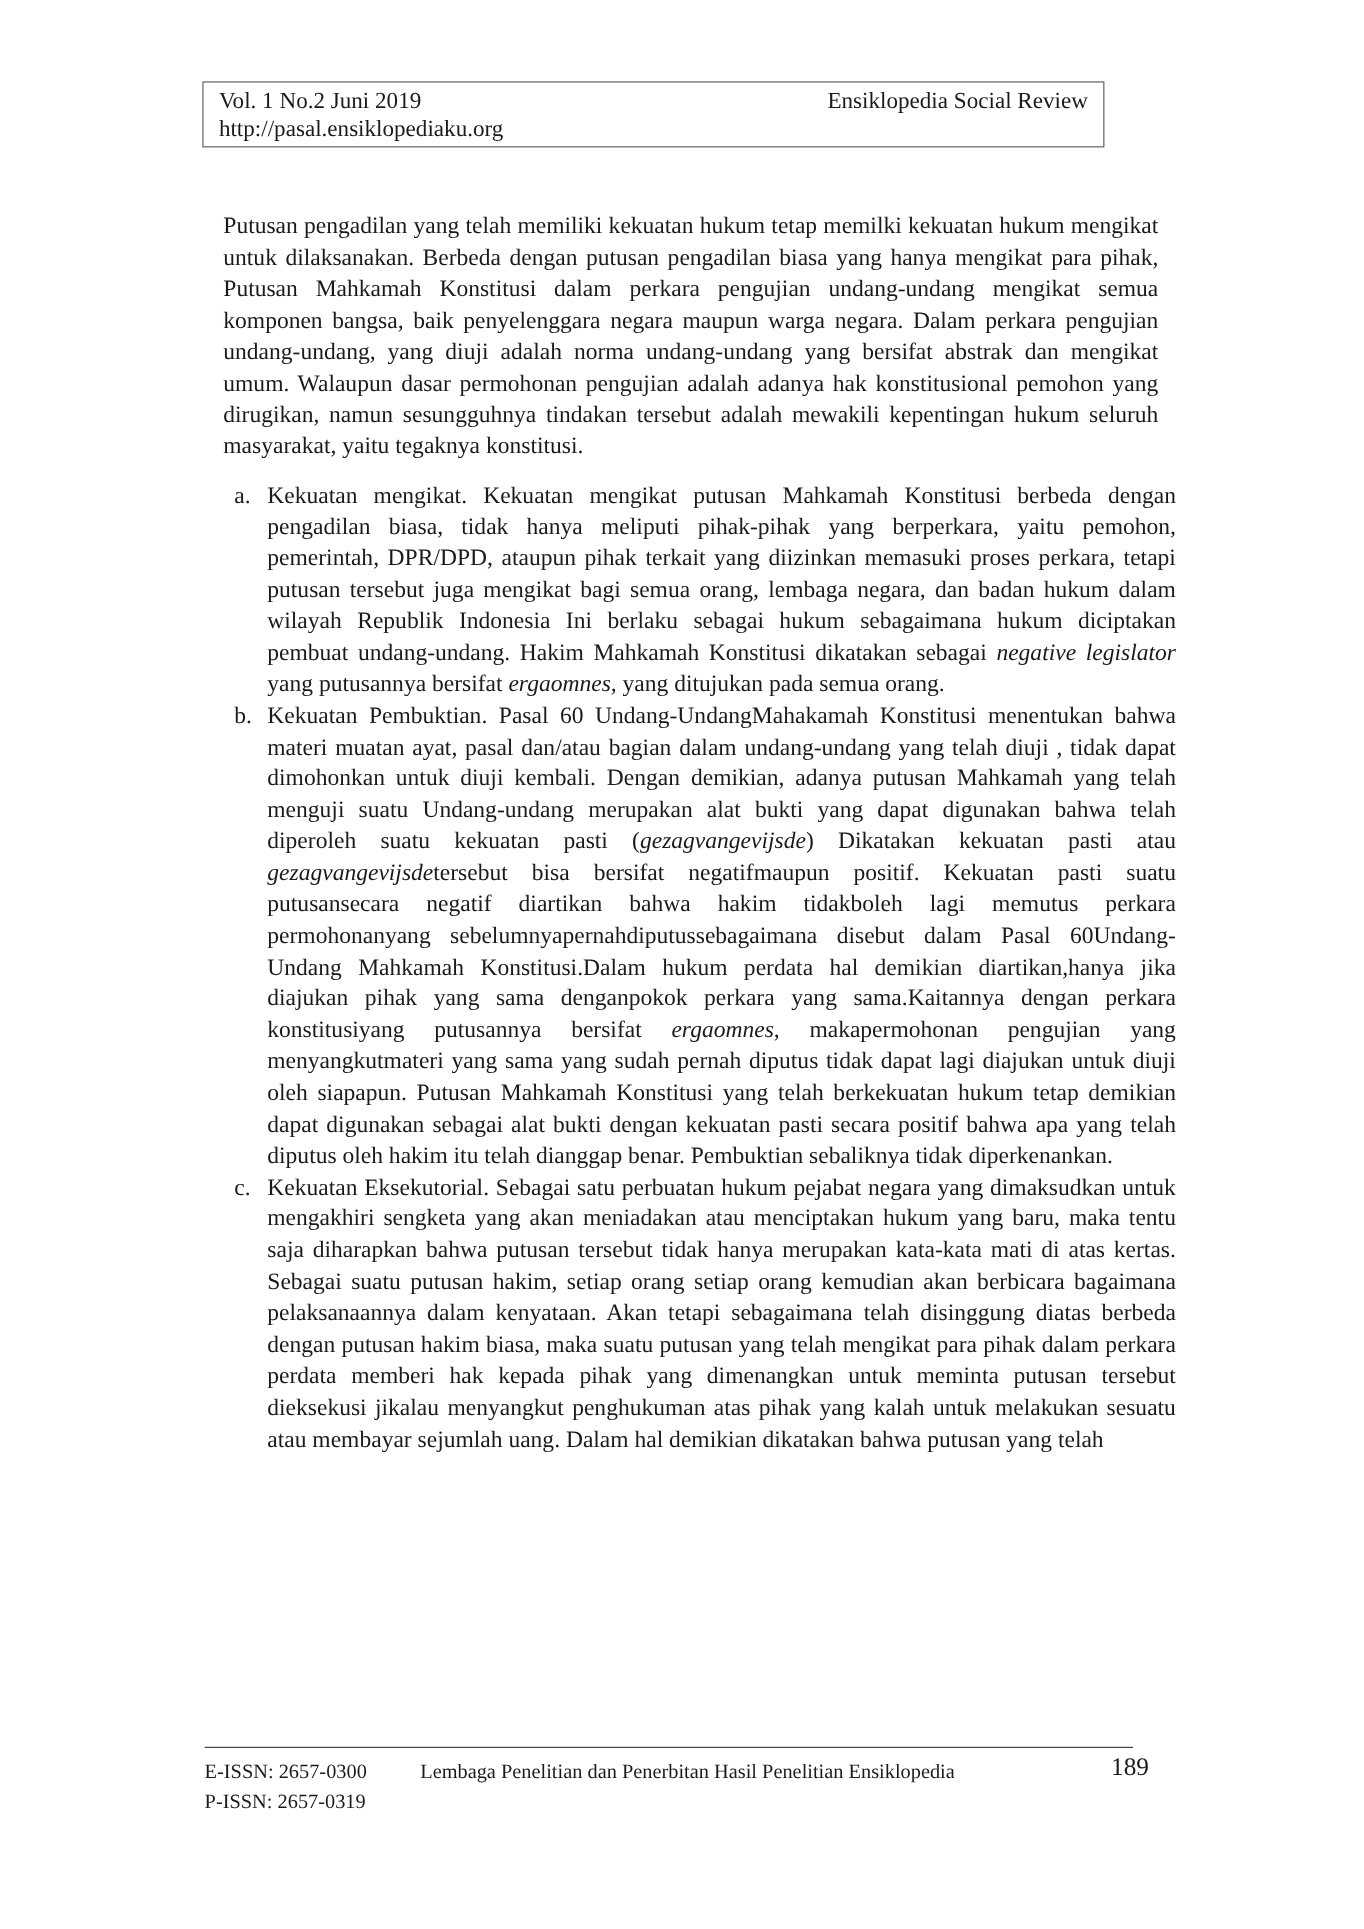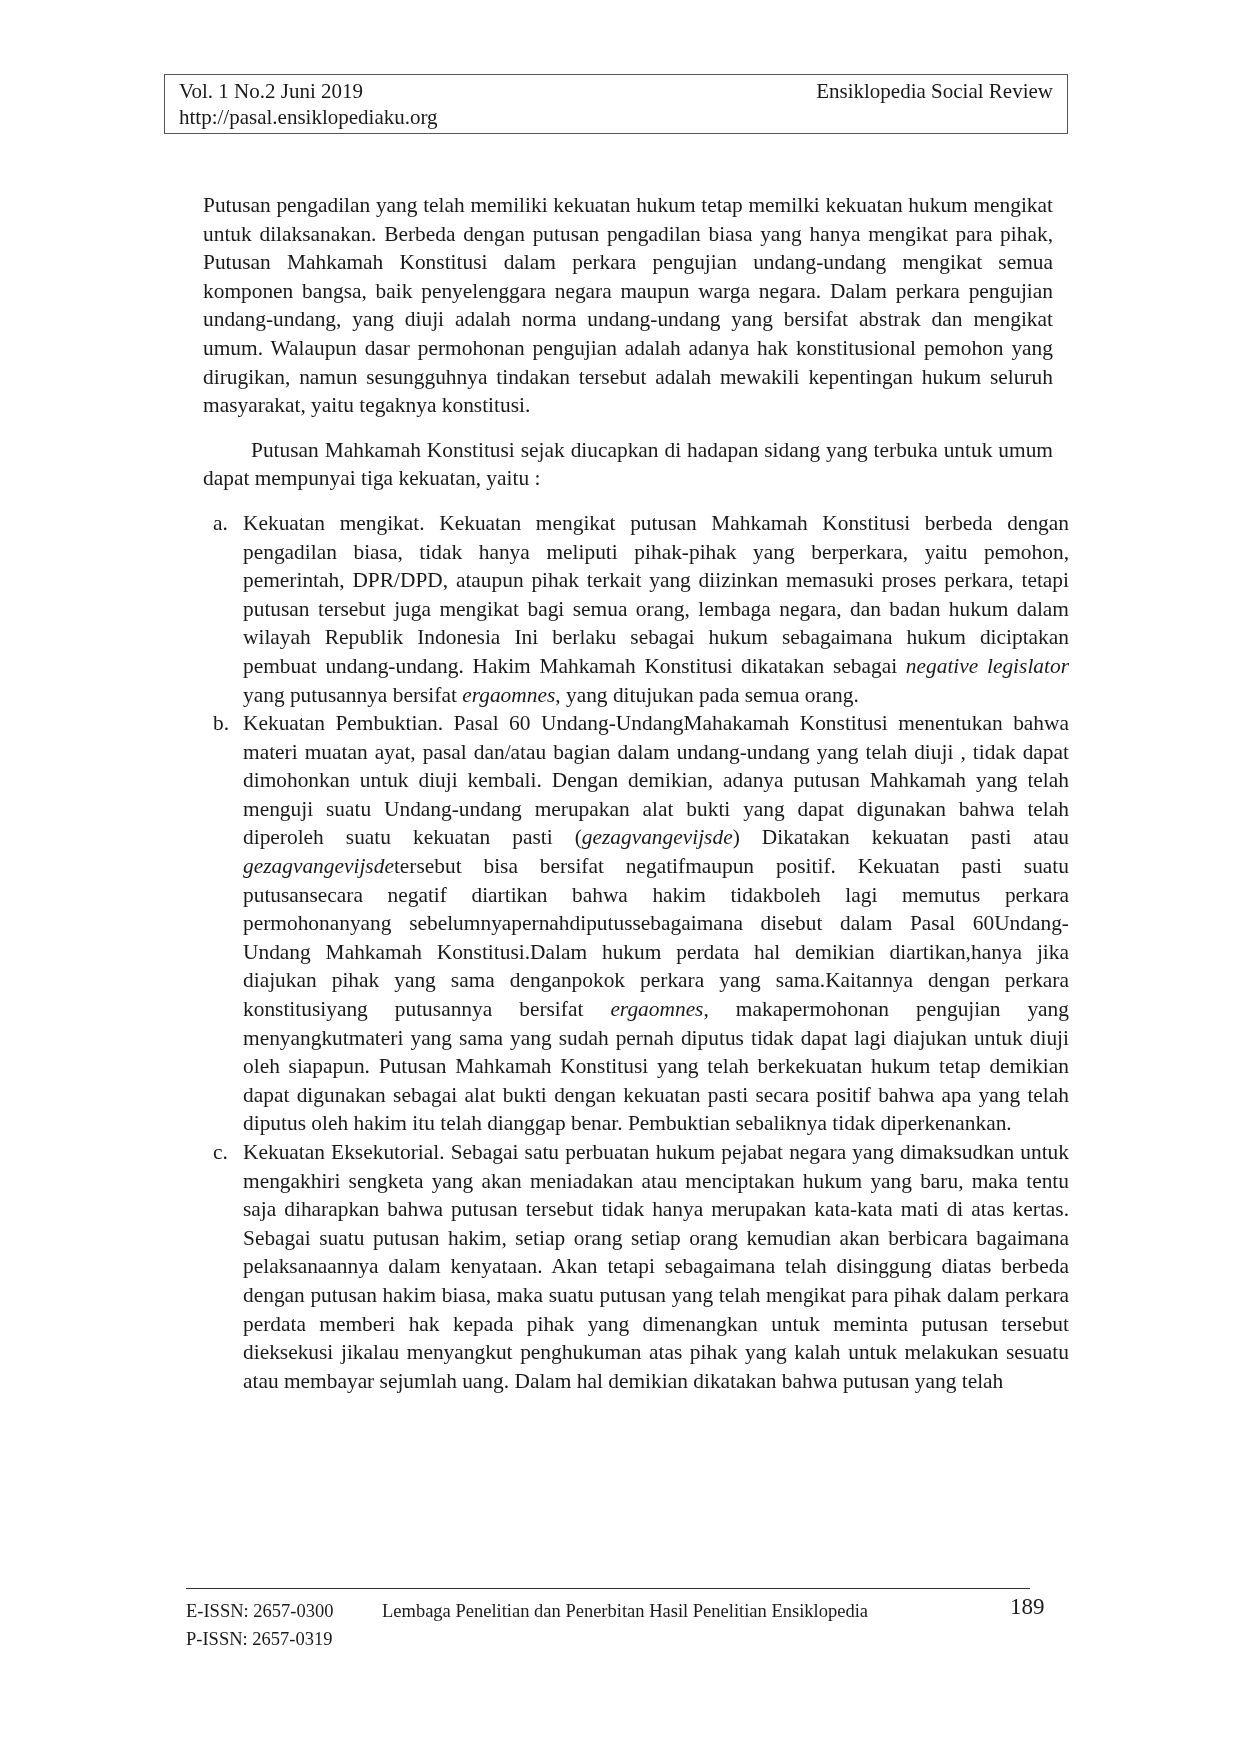--- a/index.html
+++ b/index.html
@@ -1,18 +1,18 @@
 <!DOCTYPE html>
 <html><head>
 <meta charset="utf-8">
 <style>
   html, body { margin: 0; padding: 0; background: #ffffff; }
   body { width: 1240px; height: 1754px; position: relative; overflow: hidden;
          font-family: "Liberation Serif", "DejaVu Serif", serif; color: #1a1a1a; }
-  .header-box { position: absolute; left: 164px; top: 74px; width: 904px; height: 60px;
+  .header-box { position: absolute; left: 184px; top: 74px; width: 820px; height: 60px;
                 border: 1.5px solid #555; box-sizing: border-box; }
   .hdr-line { position: absolute; font-size: 21px; line-height: 26px; }
   #hdr-vol { left: 14px; top: 3px; }
   #hdr-journal { right: 14px; top: 3px; }
   #hdr-url { left: 14px; top: 29px; }
 
   .body-text { position: absolute; left: 187px; top: 175px; width: 882px;
                font-size: 21.4px; line-height: 28.6px; text-align: justify; }
   .body-text p { margin: 16px; }
   .indent { text-indent: 48px; }
@@ -33,21 +33,20 @@
 <body>
 
 <div class="header-box">
   <span class="hdr-line" id="hdr-vol">Vol. 1 No.2 Juni 2019</span>
   <span class="hdr-line" id="hdr-journal">Ensiklopedia Social Review</span>
   <span class="hdr-line" id="hdr-url">http://pasal.ensiklopediaku.org</span>
 </div>
 
 <div class="body-text">
   <p>Putusan pengadilan yang telah memiliki kekuatan hukum tetap memilki kekuatan hukum mengikat untuk dilaksanakan. Berbeda dengan putusan pengadilan biasa yang hanya mengikat para pihak, Putusan Mahkamah Konstitusi dalam perkara pengujian undang-undang mengikat semua komponen bangsa, baik penyelenggara negara maupun warga negara. Dalam perkara pengujian undang-undang, yang diuji adalah norma undang-undang yang bersifat abstrak dan mengikat umum. Walaupun dasar permohonan pengujian adalah adanya hak konstitusional pemohon yang dirugikan, namun sesungguhnya tindakan tersebut adalah mewakili kepentingan hukum seluruh masyarakat, yaitu tegaknya konstitusi.</p>
-  <p class="indent">Putusan Mahkamah Konstitusi sejak diucapkan di hadapan sidang yang terbuka untuk umum dapat mempunyai tiga kekuatan, yaitu :</p>
   <ol class="list" id="kekuatan-list">
       <li><span class="marker">a.</span><span>Kekuatan mengikat. Kekuatan mengikat putusan Mahkamah Konstitusi berbeda dengan pengadilan biasa, tidak hanya meliputi pihak-pihak yang berperkara, yaitu pemohon, pemerintah, DPR/DPD, ataupun pihak terkait yang diizinkan memasuki proses perkara, tetapi putusan tersebut juga mengikat bagi semua orang, lembaga negara, dan badan hukum dalam wilayah Republik Indonesia Ini berlaku sebagai hukum sebagaimana hukum diciptakan pembuat undang-undang. Hakim Mahkamah Konstitusi dikatakan sebagai </span><em>negative legislator</em><span> yang putusannya bersifat </span><em>ergaomnes</em><span>, yang ditujukan pada semua orang.</span></li>
       <li><span class="marker">b.</span><span>Kekuatan Pembuktian. Pasal 60 Undang-UndangMahakamah Konstitusi menentukan bahwa materi muatan ayat, pasal dan/atau bagian dalam undang-undang yang telah diuji , tidak dapat dimohonkan untuk diuji kembali. Dengan demikian, adanya putusan Mahkamah yang telah menguji suatu Undang-undang merupakan alat bukti yang dapat digunakan bahwa telah diperoleh suatu kekuatan pasti (</span><em>gezagvangevijsde</em><span>) Dikatakan kekuatan pasti atau </span><em>gezagvangevijsde</em><span>tersebut bisa bersifat negatifmaupun positif. Kekuatan pasti suatu putusansecara negatif diartikan bahwa hakim tidakboleh lagi memutus perkara permohonanyang sebelumnyapernahdiputussebagaimana disebut dalam Pasal 60Undang-Undang Mahkamah Konstitusi.Dalam hukum perdata hal demikian diartikan,hanya jika diajukan pihak yang sama denganpokok perkara yang sama.Kaitannya dengan perkara konstitusiyang putusannya bersifat </span><em>ergaomnes</em><span>, makapermohonan pengujian yang menyangkutmateri yang sama yang sudah pernah diputus tidak dapat lagi diajukan untuk diuji oleh siapapun. Putusan Mahkamah Konstitusi yang telah berkekuatan hukum tetap demikian dapat digunakan sebagai alat bukti dengan kekuatan pasti secara positif bahwa apa yang telah diputus oleh hakim itu telah dianggap benar. Pembuktian sebaliknya tidak diperkenankan.</span></li>
       <li><span class="marker">c.</span><span>Kekuatan Eksekutorial. Sebagai satu perbuatan hukum pejabat negara yang dimaksudkan untuk mengakhiri sengketa yang akan meniadakan atau menciptakan hukum yang baru, maka tentu saja diharapkan bahwa putusan tersebut tidak hanya merupakan kata-kata mati di atas kertas. Sebagai suatu putusan hakim, setiap orang setiap orang kemudian akan berbicara bagaimana pelaksanaannya dalam kenyataan. Akan tetapi sebagaimana telah disinggung diatas berbeda dengan putusan hakim biasa, maka suatu putusan yang telah mengikat para pihak dalam perkara perdata memberi hak kepada pihak yang dimenangkan untuk meminta putusan tersebut dieksekusi jikalau menyangkut penghukuman atas pihak yang kalah untuk melakukan sesuatu atau membayar sejumlah uang. Dalam hal demikian dikatakan bahwa putusan yang telah</span></li>
     </ol>
 </div>
 
 <div class="footer-rule"></div>
 <span class="ftr" id="ftr-eissn">E-ISSN: 2657-0300</span>
 <span class="ftr" id="ftr-publisher">Lembaga Penelitian dan Penerbitan Hasil Penelitian Ensiklopedia</span>

